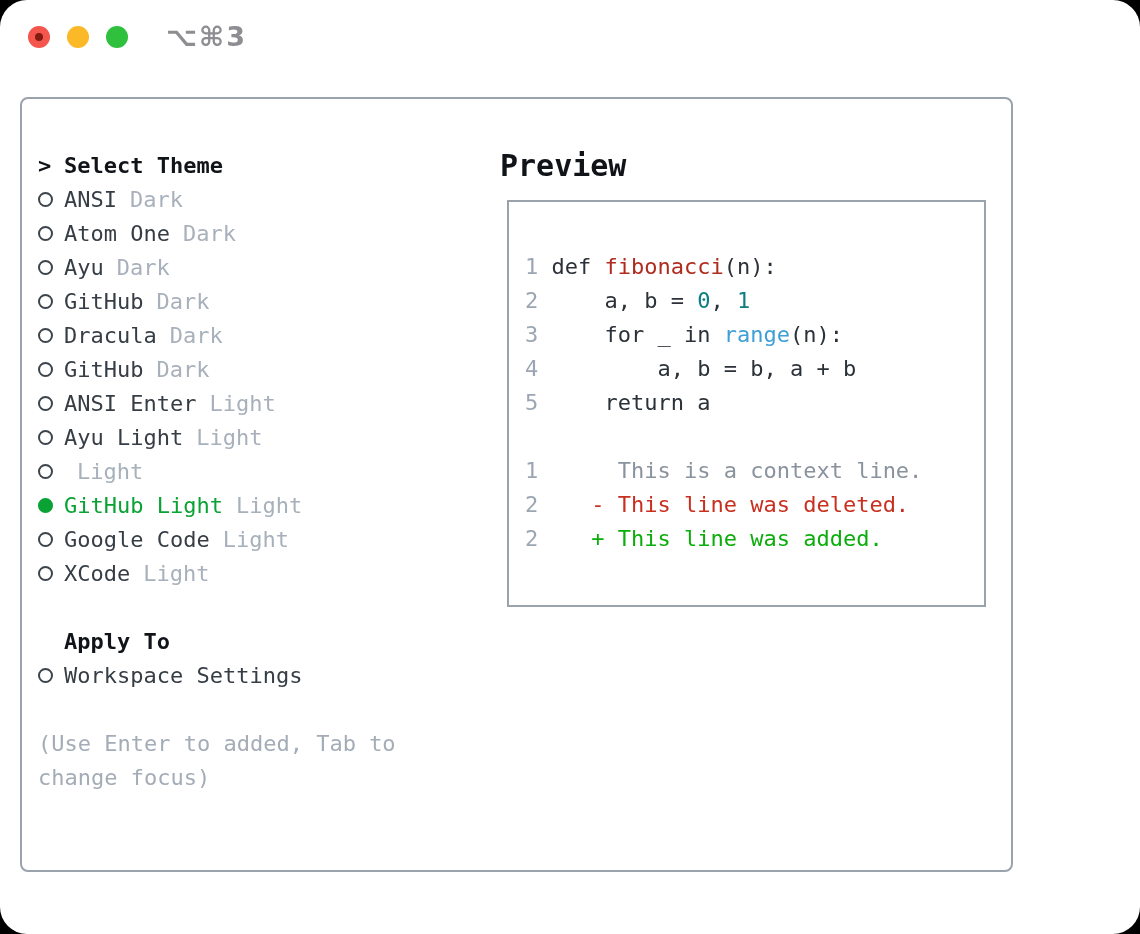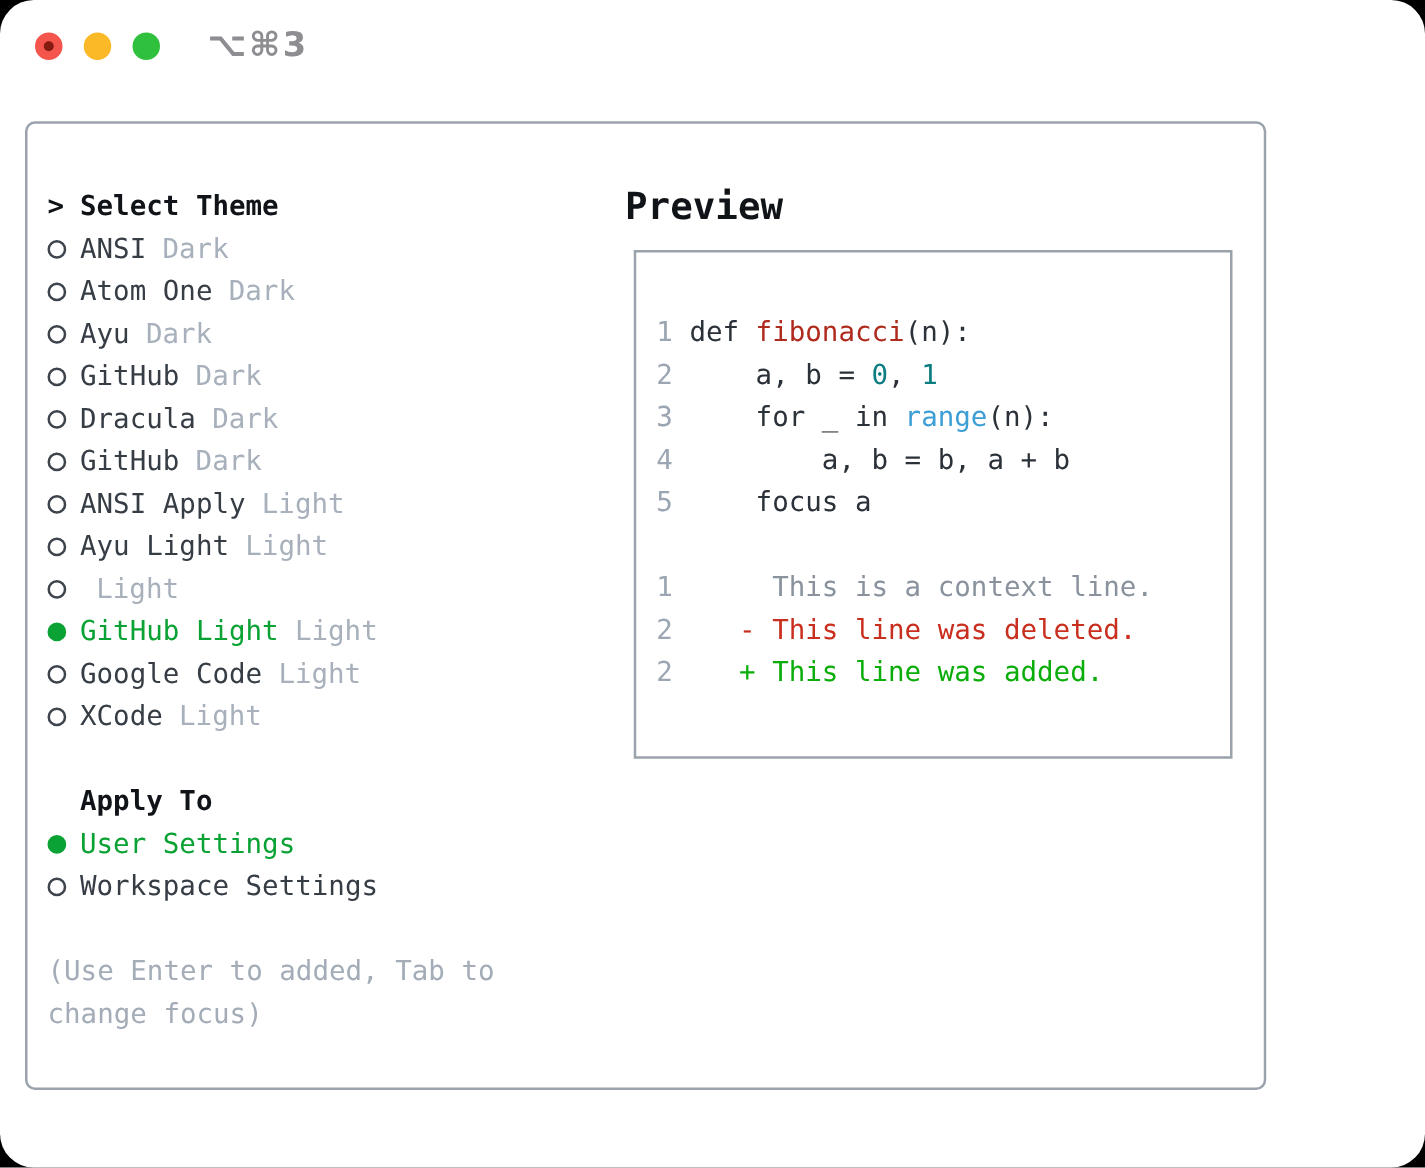--- a/index.html
+++ b/index.html
@@ -113,54 +113,53 @@
         <span>Select Theme</span>
       </div>
 
       <div id="theme-list">
           <div class="row theme-row"><span class="radio"></span><span class="tname">ANSI</span><span class="tvariant">Dark</span></div>
           <div class="row theme-row"><span class="radio"></span><span class="tname">Atom One</span><span class="tvariant">Dark</span></div>
           <div class="row theme-row"><span class="radio"></span><span class="tname">Ayu</span><span class="tvariant">Dark</span></div>
           <div class="row theme-row"><span class="radio"></span><span class="tname">GitHub</span><span class="tvariant">Dark</span></div>
           <div class="row theme-row"><span class="radio"></span><span class="tname">Dracula</span><span class="tvariant">Dark</span></div>
           <div class="row theme-row"><span class="radio"></span><span class="tname">GitHub</span><span class="tvariant">Dark</span></div>
-          <div class="row theme-row"><span class="radio"></span><span class="tname">ANSI Apply</span><span class="tvariant">Light</span></div>
+          <div class="row theme-row"><span class="radio"></span><span class="tname">ANSI Enter</span><span class="tvariant">Light</span></div>
           <div class="row theme-row"><span class="radio"></span><span class="tname">Ayu Light</span><span class="tvariant">Light</span></div>
           <div class="row theme-row"><span class="radio"></span><span class="tvariant">Light</span></div>
           <div class="row theme-row selected"><span class="radio on"></span><span class="tname">GitHub Light</span><span class="tvariant">Light</span></div>
           <div class="row theme-row"><span class="radio"></span><span class="tname">Google Code</span><span class="tvariant">Light</span></div>
           <div class="row theme-row"><span class="radio"></span><span class="tname">XCode</span><span class="tvariant">Light</span></div>
         </div>
 
       <div class="row"></div>
 
       <div class="row apply-header">
         <span>Apply To</span>
       </div>
 
       <div id="apply-list">
-          <div class="row apply-row selected"><span class="radio on"></span><span class="tname">User Settings</span></div>
           <div class="row apply-row"><span class="radio"></span><span class="tname">Workspace Settings</span></div>
         </div>
 
       <div class="row"></div>
 
       <div class="row hint-line">(Use Enter to added, Tab to</div>
       <div class="row hint-line">change focus)</div>
     </div>
 
     <div class="preview-title">Preview</div>
 
     <div class="preview-box">
       <div id="code-lines">
           <div class="code-row"><span class="lnum">1 </span><span class="tok-code">def </span><span class="tok-func">fibonacci</span><span class="tok-code">(n):</span></div>
           <div class="code-row"><span class="lnum">2 </span><span class="tok-code">    a, b = </span><span class="tok-number">0</span><span class="tok-code">, </span><span class="tok-number">1</span></div>
           <div class="code-row"><span class="lnum">3 </span><span class="tok-code">    for _ in </span><span class="tok-builtin">range</span><span class="tok-code">(n):</span></div>
           <div class="code-row"><span class="lnum">4 </span><span class="tok-code">        a, b = b, a + b</span></div>
-          <div class="code-row"><span class="lnum">5 </span><span class="tok-code">    focus a</span></div>
+          <div class="code-row"><span class="lnum">5 </span><span class="tok-code">    return a</span></div>
           <div class="code-row"><span class="lnum"></span></div>
           <div class="code-row"><span class="lnum">1 </span><span class="tok-context">     This is a context line.</span></div>
           <div class="code-row"><span class="lnum">2 </span><span class="tok-deleted">   - This line was deleted.</span></div>
           <div class="code-row"><span class="lnum">2 </span><span class="tok-added">   + This line was added.</span></div>
         </div>
     </div>
 
   </div>
 </div>
 

